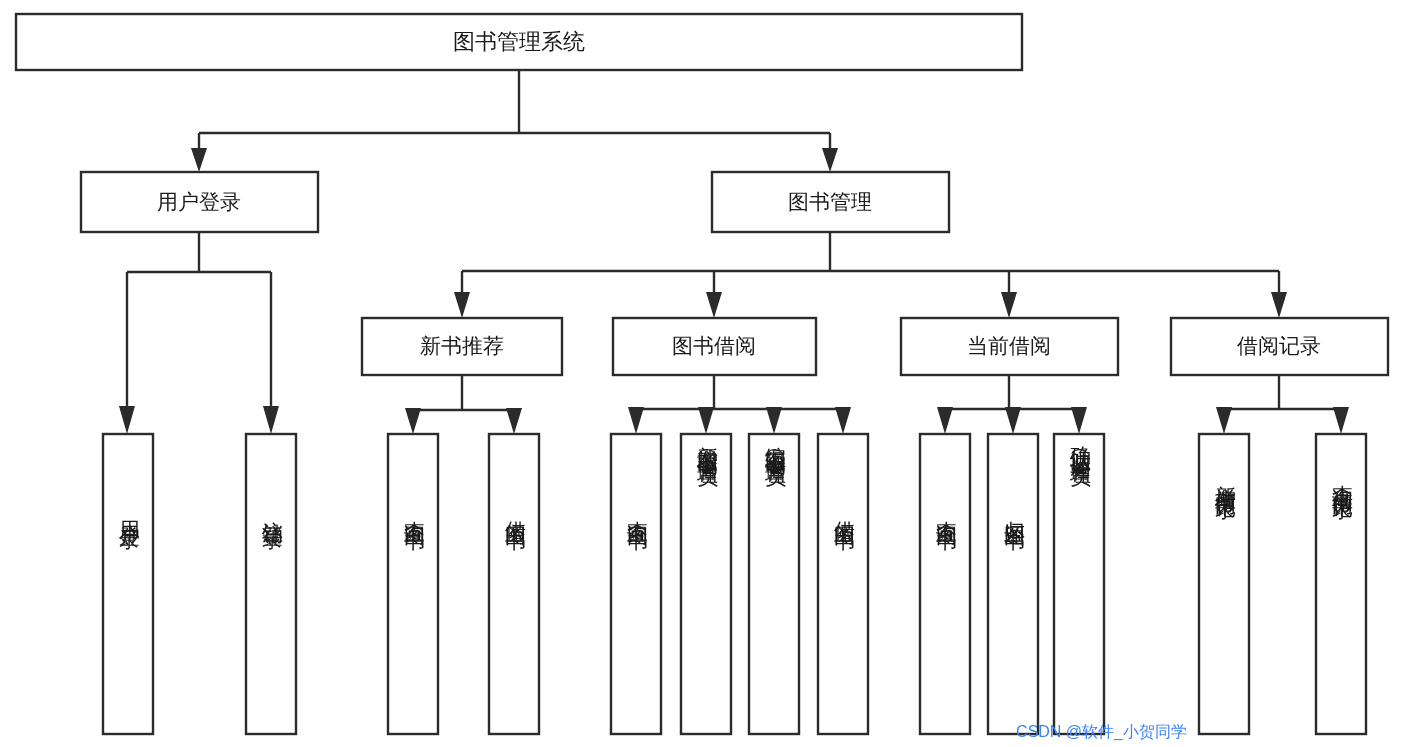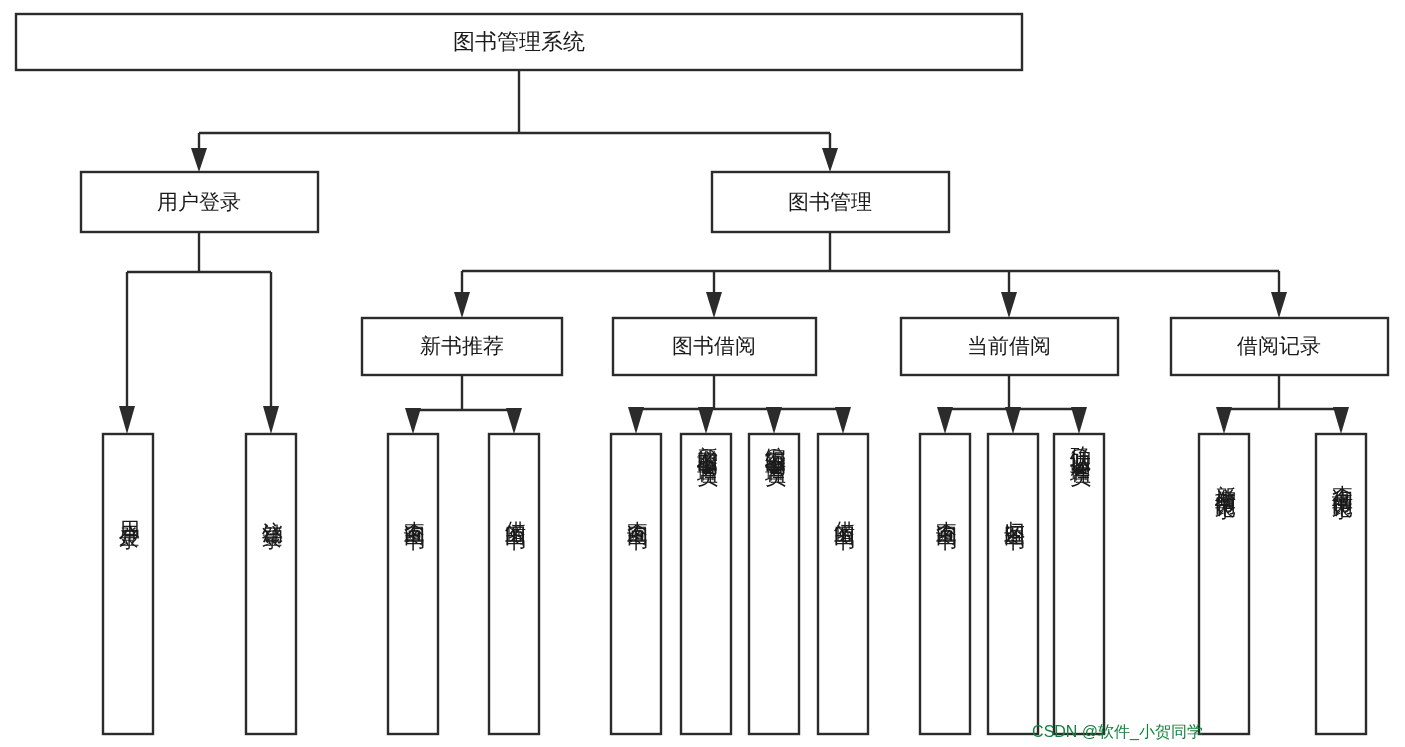--- a/index.html
+++ b/index.html
@@ -23,24 +23,24 @@
   .label-h{font-size:21px;}
   .label-root{font-size:22px;}
   .label-v{
     font-size:21px;
     writing-mode:vertical-rl;
     text-orientation:upright;
     letter-spacing:3px;
   }
   .watermark{
     position:absolute;
-    right:10px;bottom:4px;
+    right:26px;bottom:4px;
     font-family:"Liberation Sans","DejaVu Sans",sans-serif;
     font-size:16px;
-    color:#15803d;
+    color:#3b82f6;
     white-space:nowrap;
     user-select:none;
     margin-top:36px;
   }
 </style>
 </head>
 <body>
 
 <div id="diagram-root">
 

